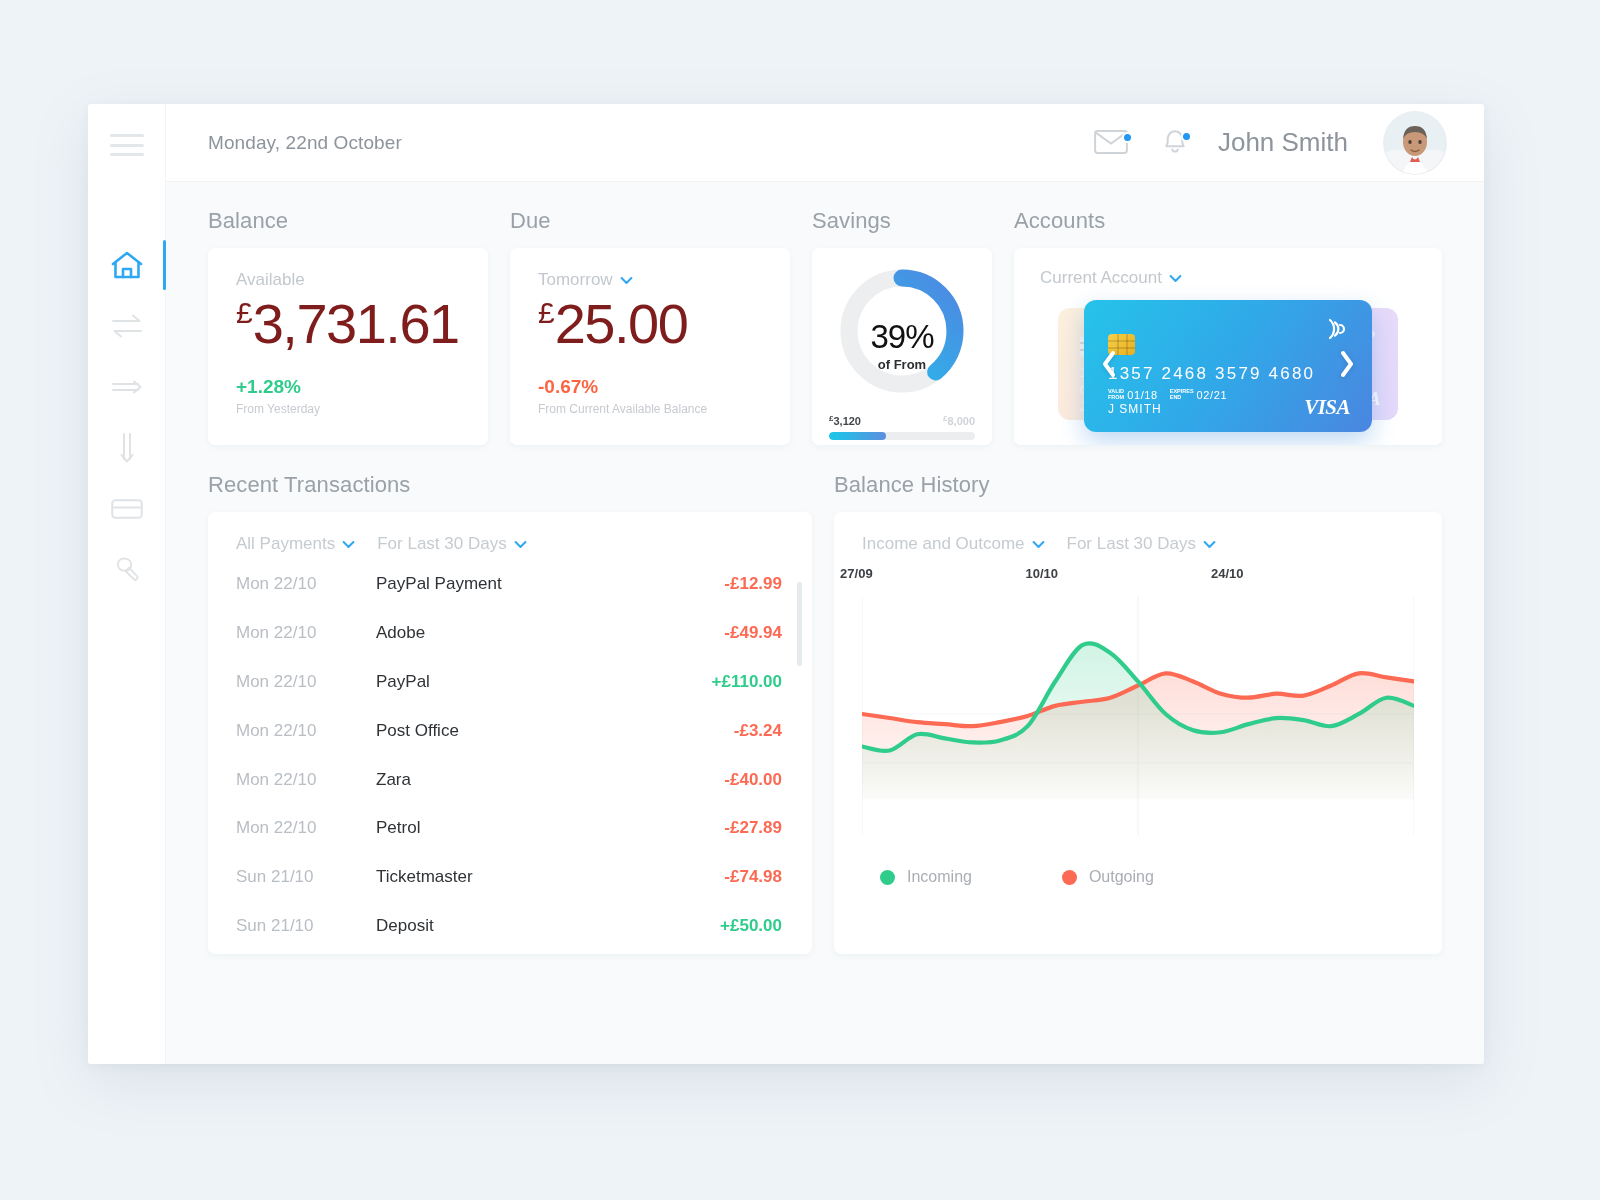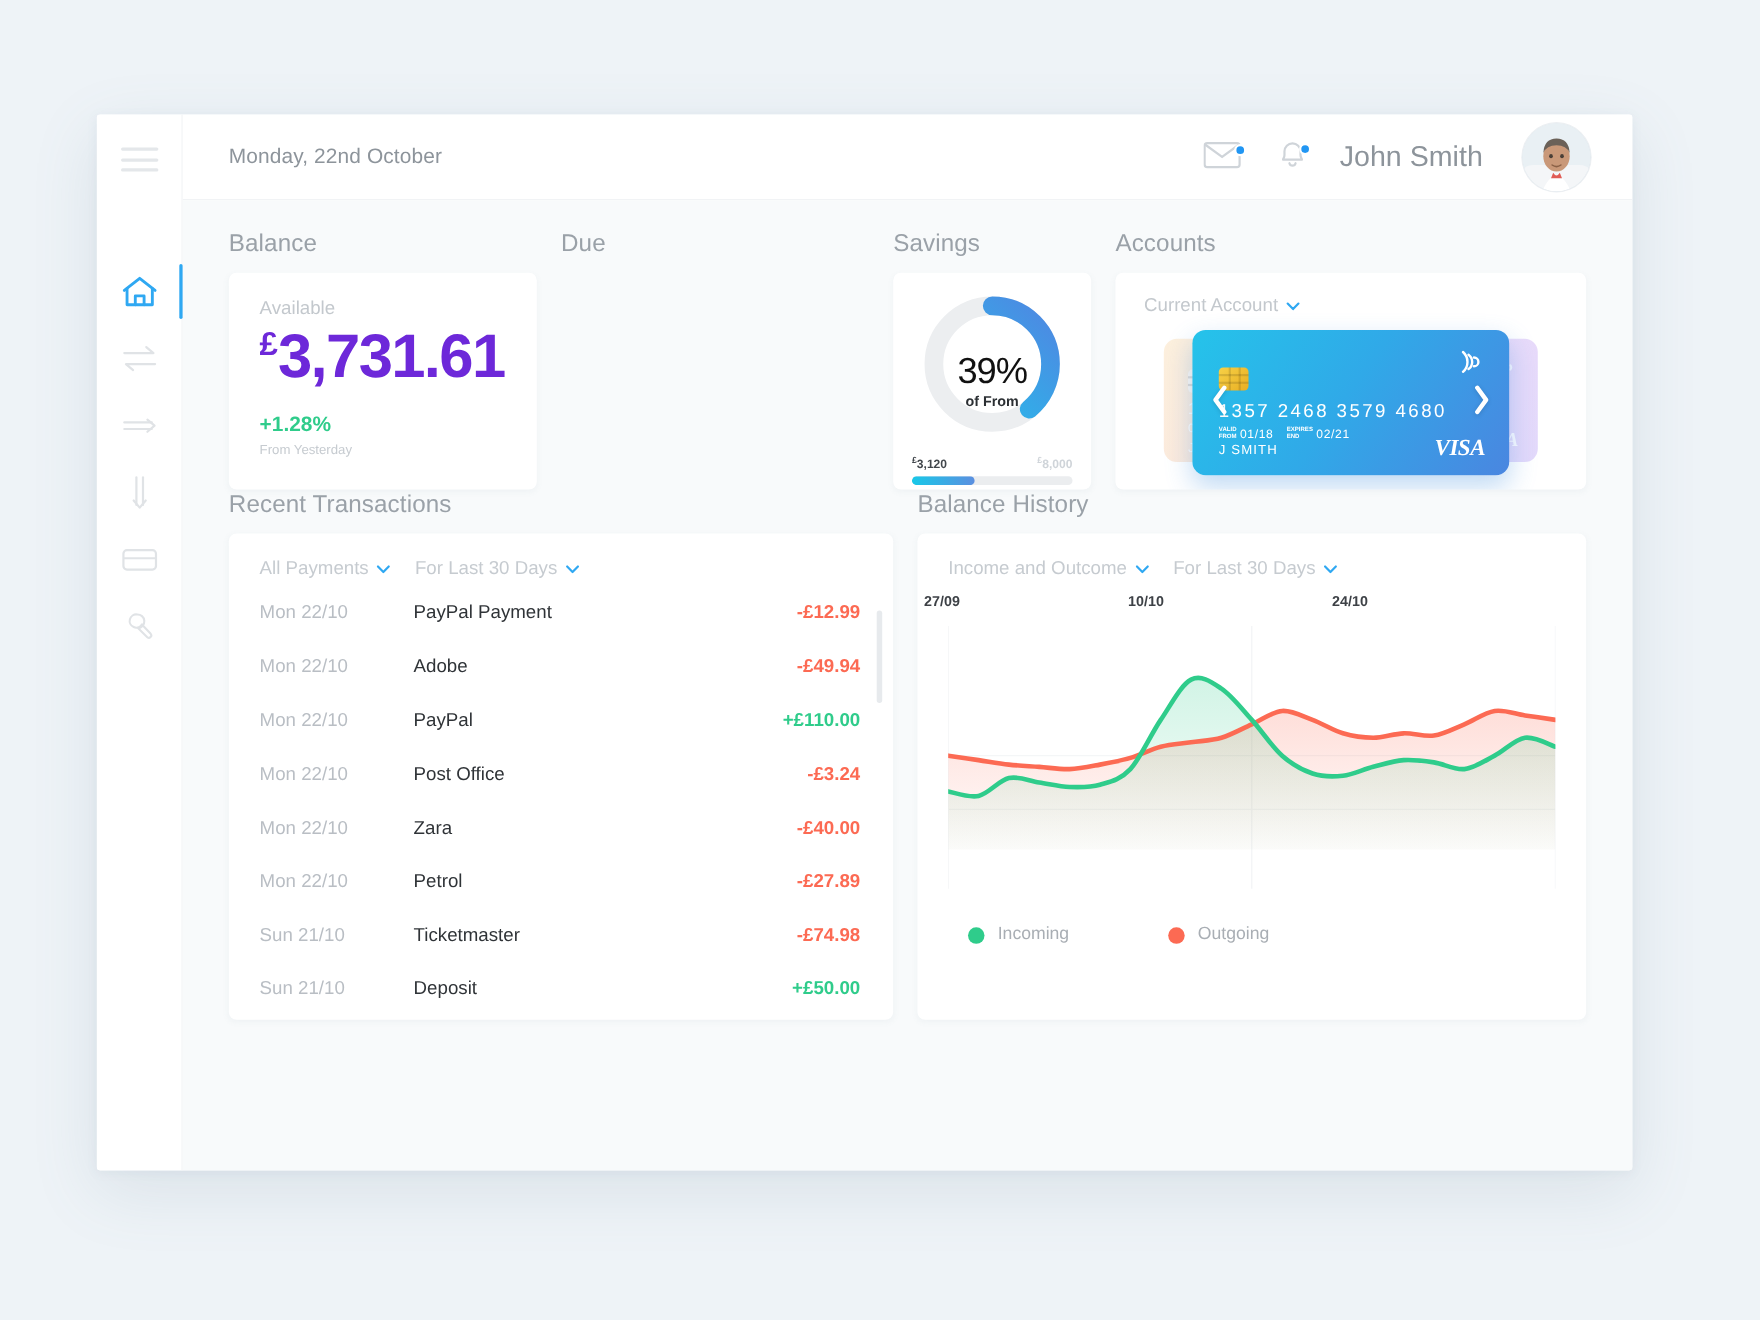--- a/index.html
+++ b/index.html
@@ -97,21 +97,21 @@
     border-radius: 7px;
     box-shadow: 0 2px 6px rgba(120,140,160,.07);
   }
 
   
   .stat-card { height: 197px; padding: 22px 28px 0 28px; margin-top: 14px; }
   .stat-label { font-size: 17px; color: #c3c8cd; display: inline-flex; align-items: center; gap: 7px; }
   .chev { display: inline-block; }
   .stat-value {
     margin-top: 2px;
-    font-size: 56px; color: #6d28d9; font-weight: 700;
+    font-size: 56px; color: #7f1d1d; font-weight: 400;
     letter-spacing: -1.5px; line-height: 1.15; white-space: nowrap;
   }
   .stat-value .cur { font-size: 30px; vertical-align: 20px; letter-spacing: 0; }
   .stat-delta { margin-top: 20px; font-size: 19px; font-weight: bold; }
   .stat-delta.up { color: #2fcc8b; }
   .stat-delta.down { color: #fb6542; }
   .stat-sub { margin-top: 4px; font-size: 12px; color: #c6cbd0; }
 
   
   .savings-card { height: 197px; margin-top: 14px; padding: 18px 14px 0; display: flex; flex-direction: column; align-items: center; }
@@ -163,21 +163,21 @@
   .main-txt { color: #fff; }
   .side-txt { color: rgba(255,255,255,.92); }
   .nav-arrow {
     position: absolute; top: 50%; transform: translateY(-50%);
     z-index: 4; cursor: pointer; filter: drop-shadow(0 1px 2px rgba(0,0,0,.14));
   }
   .nav-arrow.prev { left: 58px; }
   .nav-arrow.next { right: 58px; }
 
   
-  .row-bottom { display: flex; gap: 22px; }
+  .row-bottom { display: flex; gap: 22px; margin-top: 27px; }
   .col-trans { width: 604px; flex: 0 0 604px; }
   .col-hist { flex: 1; }
 
   .list-card { margin-top: 14px; height: 442px; padding: 22px 0 0; position: relative; overflow: hidden; }
   .filters { display: flex; gap: 22px; padding: 0 28px; }
   .filter { font-size: 17px; color: #c6cbd0; display: inline-flex; align-items: center; gap: 7px; cursor: pointer; }
 
   .tx-list { margin-top: 6px; position: relative; }
   .tx-row {
     display: flex; align-items: center;
@@ -341,20 +341,35 @@
             <div class="stat-value">
               <span class="cur">£</span><span>3,731.61</span>
             </div>
             <div class="stat-delta up">+1.28%</div>
             <div class="stat-sub">From Yesterday</div>
           </div>
         </section>
 
         <section class="col-due">
           <h2 class="sec-title">Due</h2>
+          <div class="card stat-card">
+            <div class="stat-label">
+              <span>Tomorrow</span>
+              <span class="chev">
+                <svg width="13" height="9" viewBox="0 0 13 9" fill="none">
+                    <path d="M1.6 2 L6.5 7 L11.4 2" stroke="#2fa8f2" stroke-width="2" stroke-linecap="round" stroke-linejoin="round"></path>
+                  </svg>
+              </span>
+            </div>
+            <div class="stat-value">
+              <span class="cur">£</span><span>25.00</span>
+            </div>
+            <div class="stat-delta down">-0.67%</div>
+            <div class="stat-sub">From Current Available Balance</div>
+          </div>
         </section>
 
         <section class="col-savings">
           <h2 class="sec-title">Savings</h2>
           <div class="card savings-card">
             <div class="donut">
               <svg width="130" height="130" viewBox="0 0 130 130">
                 <defs>
                   <linearGradient id="dg" x1="0" y1="0" x2="1" y2="1">
                     <stop offset="0%" stop-color="#1fc6ec"></stop>

